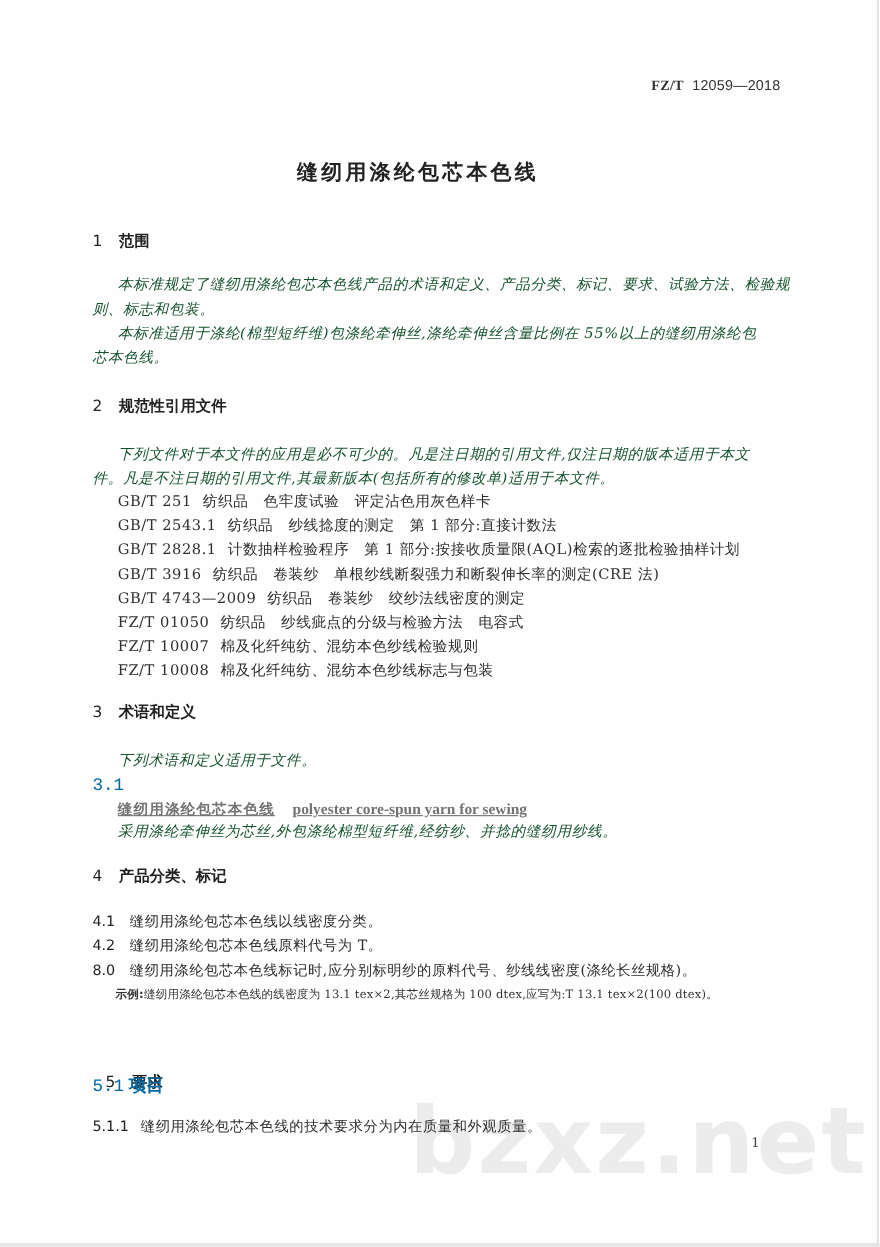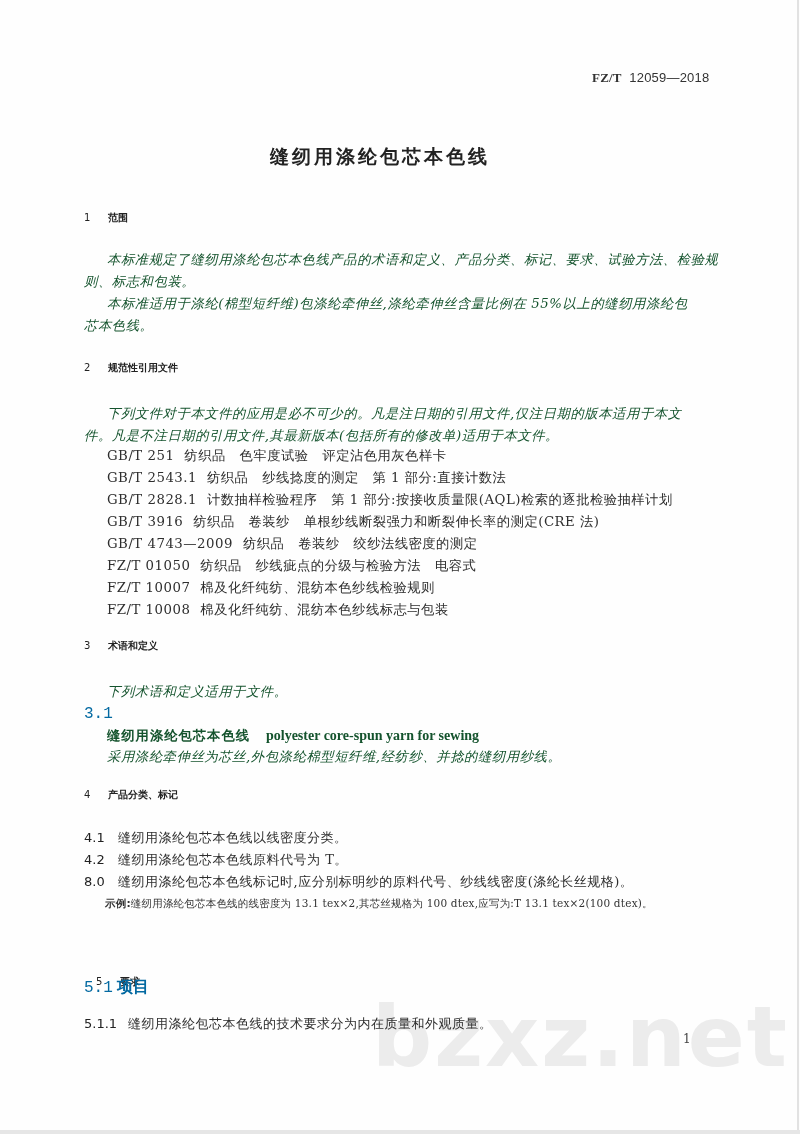--- a/index.html
+++ b/index.html
@@ -22,36 +22,36 @@
     left: 592px; top: 70px; font-size: 13px; color: #333;
     font-family: "Liberation Sans", "DejaVu Sans", sans-serif; letter-spacing: 0.2px;
   }
   .std-code b { font-family: "Liberation Serif", serif; font-weight: bold; }
   .doc-title {
     left: 0; width: 760px; top: 144px; text-align: center;
     font-size: 19px; font-family: "DejaVu Sans", sans-serif; font-weight: bold;
     letter-spacing: 3px; color: #222;
   }
   .h1 {
-    font-family: "DejaVu Sans", sans-serif; font-size: 10px; font-weight: bold; color: #222;
+    font-family: "DejaVu Sans", sans-serif; font-size: 14px; font-weight: bold; color: #222;
   }
   .h1 .num { display: inline-block; width: 24px; font-weight: normal; }
   .h2 { font-family: Liberation Mono, monospace; font-size: 16px; color: #0369a1; }
   .h2 .num { display: inline-block; width: 33px; }
   .h2 b { font-weight: bold; }
   .para { font-size: 13.3px; line-height: 21px; color: #14532d; letter-spacing: 0.6px; font-style: italic; }
   .ref { left: 107px; font-size: 13.3px; color: #2e2e2e; letter-spacing: 0.5px; }
   .ref .code { display: inline-block; margin-right: 10px; }
   .clause { left: 84px; font-size: 13px; color: #2e2e2e; letter-spacing: 0.5px; }
   .clause .cnum {
     display: inline-block; width: 34px; font-family: "DejaVu Sans", sans-serif; color: #222; letter-spacing: 0;
   }
   .example { left: 105px; font-size: 10.5px; color: #333; letter-spacing: 0.2px; }
   .example b { font-family: "DejaVu Sans", sans-serif; }
-  .term { left: 107px; font-size: 13.3px; color: #14532d; }
+  .term { left: 107px; font-size: 13.3px; color: #737373; text-decoration: underline; }
   .term b.cn { font-family: "DejaVu Sans", sans-serif; letter-spacing: 1px; }
   .term b.en { font-family: "Liberation Serif", serif; margin-left: 16px; font-size: 14px; }
   .watermark {
     left: 372px; top: 988px; font-family: "DejaVu Sans", sans-serif; font-weight: bold;
     font-size: 84px; color: #ececec; letter-spacing: 2px; z-index: 0;
   }
   .content { position: relative; z-index: 1; }
   .page-num { left: 683px; top: 1032px; font-size: 12px; color: #444; z-index: 2; }
 </style>
 </head>

